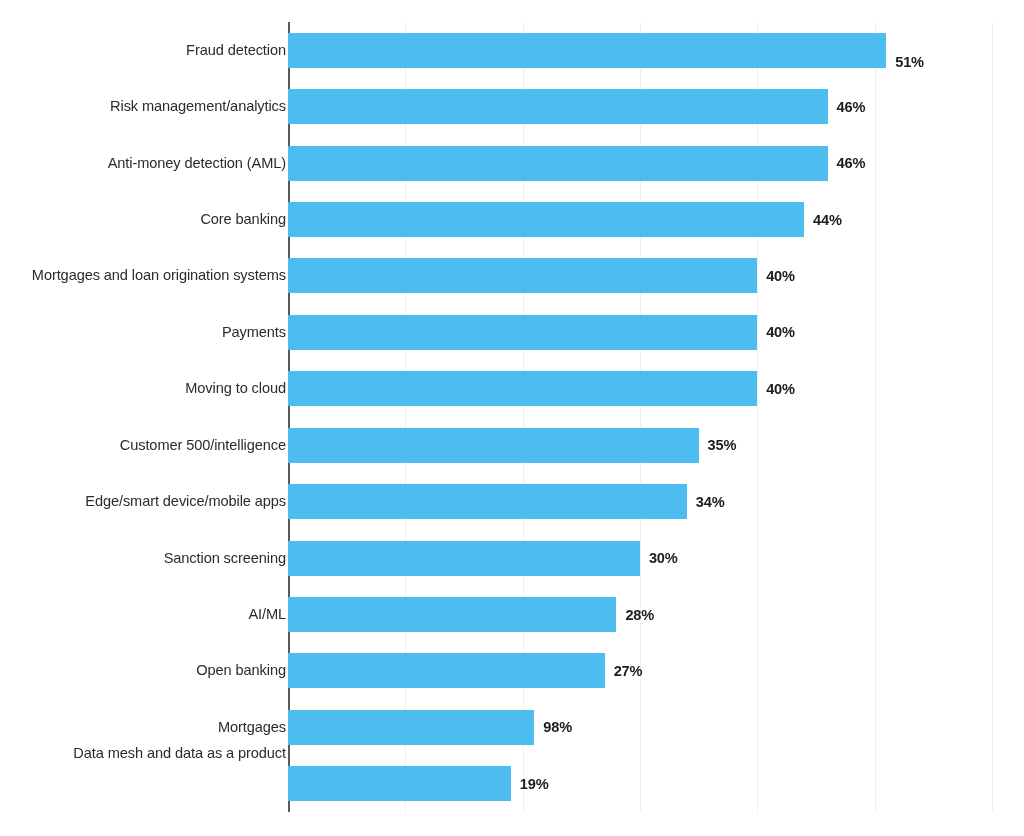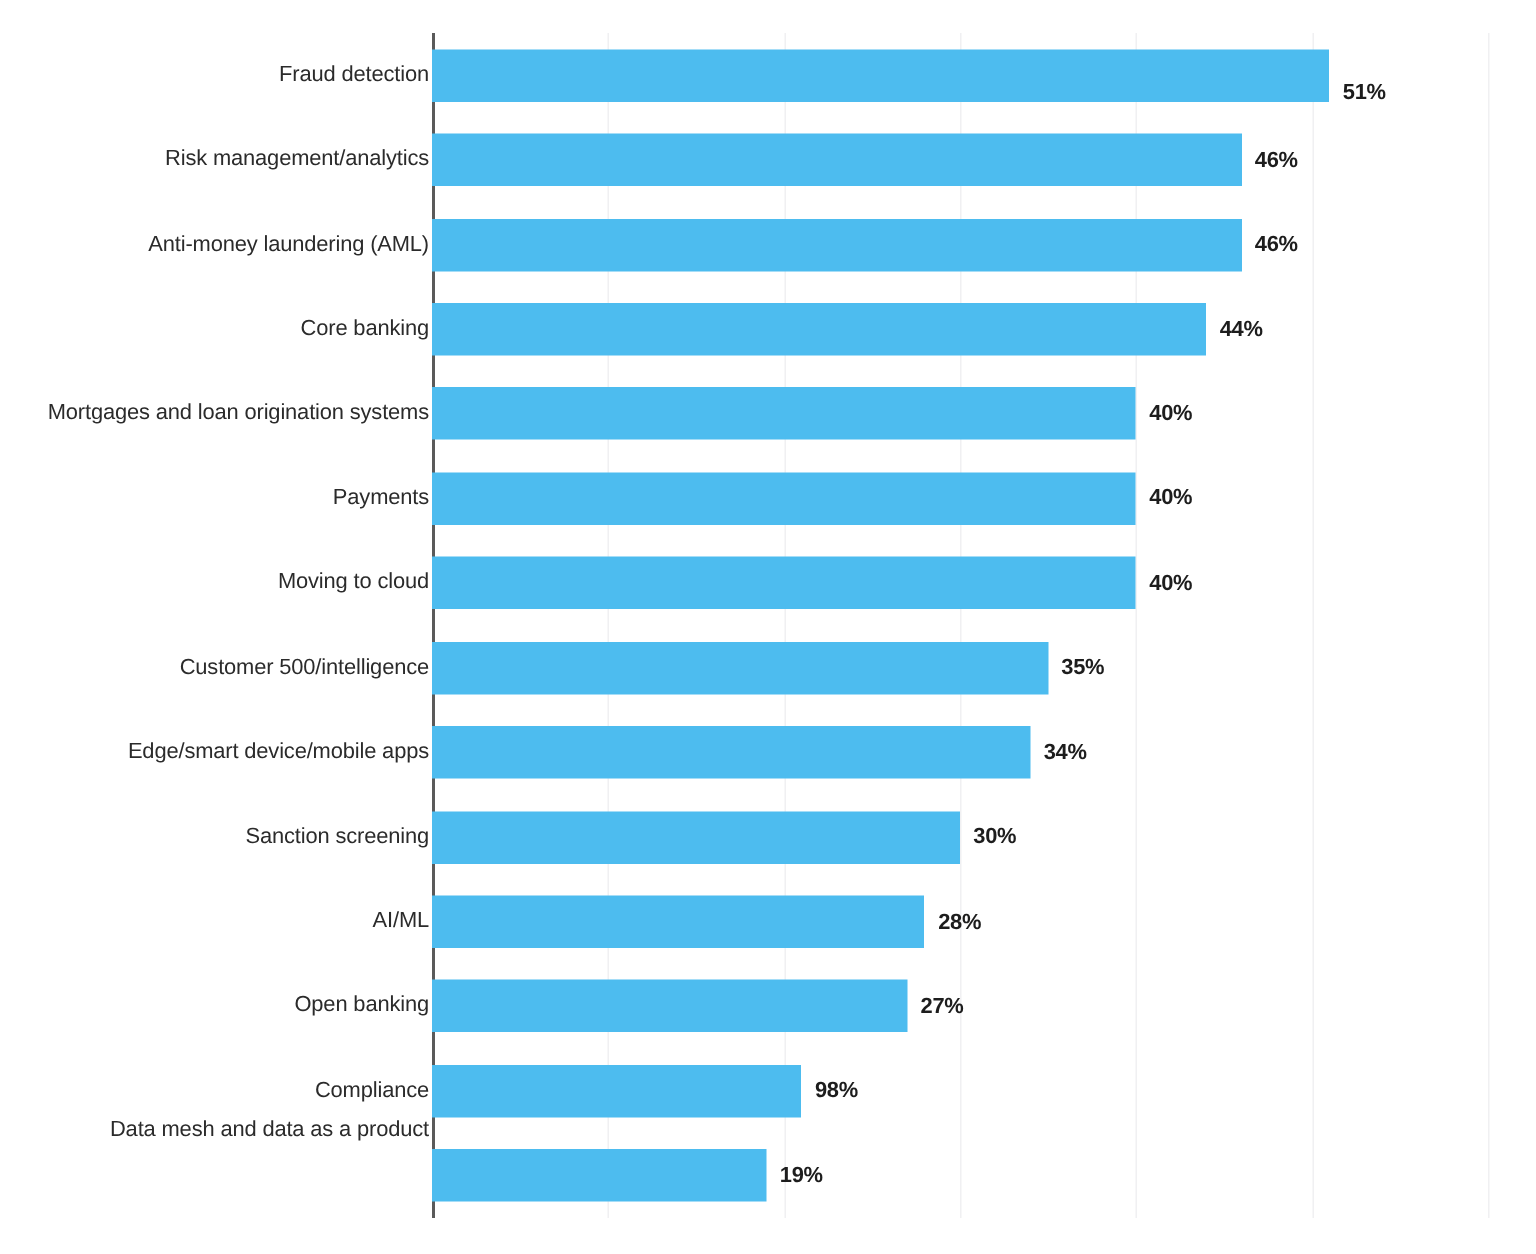--- a/index.html
+++ b/index.html
@@ -89,21 +89,21 @@
       <div class="gridline" style="left: 703.8px;"></div>
     </div>
   <div id="axis-line"></div>
 
 <div class="cat-label" style="top: 40.7143px;">Fraud detection</div>
     <div class="bar" title="Fraud detection 51%" style="left: 288px; top: 32.7143px; width: 598.23px; background: rgb(77, 188, 239);"></div>
     <div class="value-label" style="left: 895.23px; top: 42.2143px; margin-top: 12px;">51%</div>
     <div class="cat-label" style="top: 97.1429px;">Risk management/analytics</div>
     <div class="bar" title="Risk management/analytics 46%" style="left: 288px; top: 89.1429px; width: 539.58px; background: rgb(77, 188, 239);"></div>
     <div class="value-label" style="left: 836.58px; top: 98.6429px;">46%</div>
-    <div class="cat-label" style="top: 153.571px;">Anti-money laundering (AML)</div>
+    <div class="cat-label" style="top: 153.571px;">Anti-money detection (AML)</div>
     <div class="bar" title="Anti-money laundering (AML) 46%" style="left: 288px; top: 145.571px; width: 539.58px; background: rgb(77, 188, 239);"></div>
     <div class="value-label" style="left: 836.58px; top: 155.071px;">46%</div>
     <div class="cat-label" style="top: 210px;">Core banking</div>
     <div class="bar" title="Core banking 44%" style="left: 288px; top: 202px; width: 516.12px; background: rgb(77, 188, 239);"></div>
     <div class="value-label" style="left: 813.12px; top: 211.5px;">44%</div>
     <div class="cat-label" style="top: 266.429px;">Mortgages and loan origination systems</div>
     <div class="bar" title="Mortgages and loan origination systems 40%" style="left: 288px; top: 258.429px; width: 469.2px; background: rgb(77, 188, 239);"></div>
     <div class="value-label" style="left: 766.2px; top: 267.929px;">40%</div>
     <div class="cat-label" style="top: 322.857px;">Payments</div>
     <div class="bar" title="Payments 40%" style="left: 288px; top: 314.857px; width: 469.2px; background: rgb(77, 188, 239);"></div>
@@ -119,19 +119,19 @@
     <div class="value-label" style="left: 695.82px; top: 493.643px;">34%</div>
     <div class="cat-label" style="top: 548.571px;">Sanction screening</div>
     <div class="bar" title="Sanction screening 30%" style="left: 288px; top: 540.571px; width: 351.9px; background: rgb(77, 188, 239);"></div>
     <div class="value-label" style="left: 648.9px; top: 550.071px;">30%</div>
     <div class="cat-label" style="top: 605px;">AI/ML</div>
     <div class="bar" title="AI/ML 28%" style="left: 288px; top: 597px; width: 328.44px; background: rgb(77, 188, 239);"></div>
     <div class="value-label" style="left: 625.44px; top: 606.5px;">28%</div>
     <div class="cat-label" style="top: 661.429px;">Open banking</div>
     <div class="bar" title="Open banking 27%" style="left: 288px; top: 653.429px; width: 316.71px; background: rgb(77, 188, 239);"></div>
     <div class="value-label" style="left: 613.71px; top: 662.929px;">27%</div>
-    <div class="cat-label" style="top: 717.857px;">Compliance</div>
+    <div class="cat-label" style="top: 717.857px;">Mortgages</div>
     <div class="bar" title="Compliance 21%" style="left: 288px; top: 709.857px; width: 246.33px; background: rgb(77, 188, 239);"></div>
     <div class="value-label" style="left: 543.33px; top: 719.357px;">98%</div>
     <div class="cat-label" style="top: 744px;">Data mesh and data as a product</div>
     <div class="bar" title="Data mesh and data as a product 19%" style="left: 288px; top: 766.286px; width: 222.87px; background: rgb(77, 188, 239);"></div>
     <div class="value-label" style="left: 519.87px; top: 775.786px;">19%</div>
   </div>
 
 </body></html>

